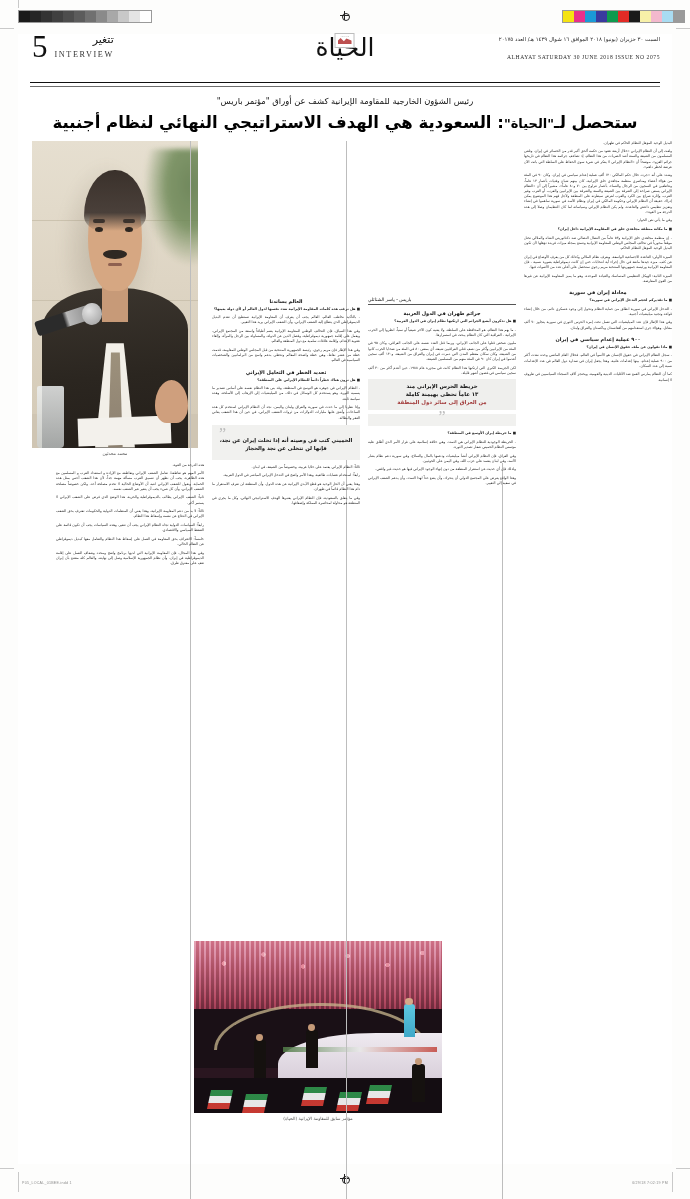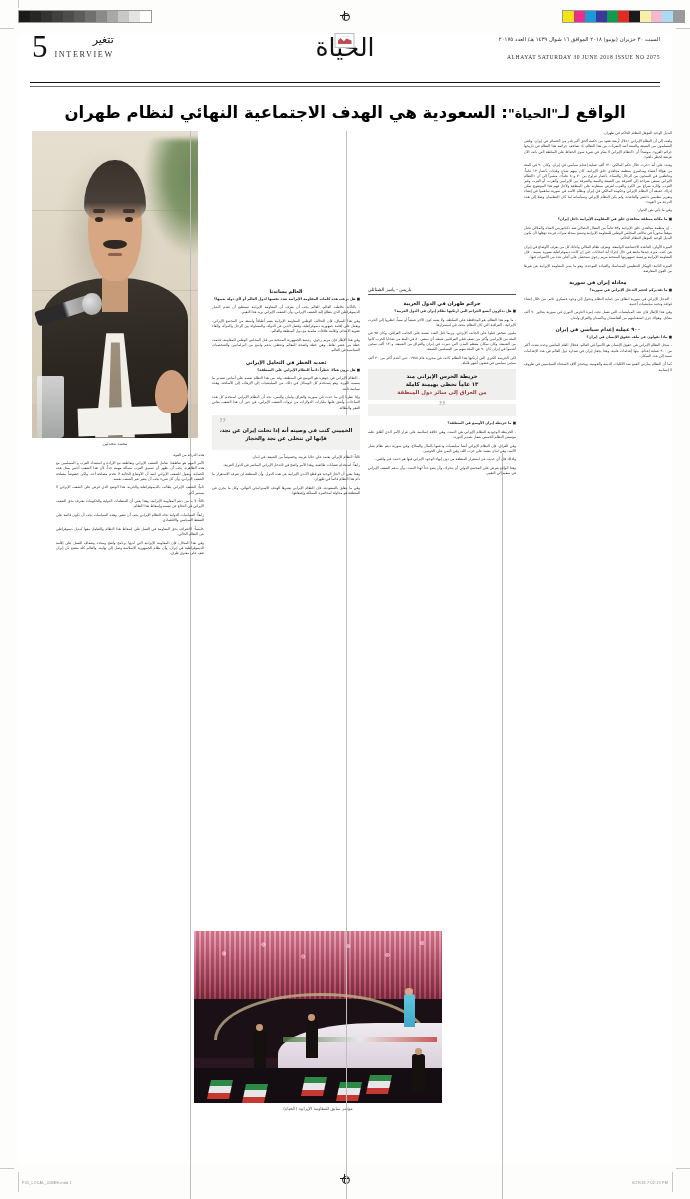--- a/index.html
+++ b/index.html
@@ -257,22 +257,23 @@
       <div id="dateblock">
         <div id="date-ar">السبت ٣٠ حزيران (يونيو) ٢٠١٨ الموافق ١٦ شوال ١٤٣٩ هـ/ العدد ٢٠١٧٥</div>
         <div id="date-en">ALHAYAT SATURDAY 30 JUNE 2018 ISSUE NO 2075</div>
       </div>
     </div>
 
     <div id="rule-top" class="rule"></div>
     <div id="rule-thin"></div>
 
     <div id="heads">
+      <div id="kicker">رئيس الشؤون الخارجية للمقاومة الإيرانية كشف عن أوراق "مؤتمر باريس"</div>
       <div id="headline">
-        <span>الواقع لـ</span><span class="brandmark">"الحياة"</span><span>: السعودية هي الهدف الاجتماعية النهائي لنظام طهران</span>
+        <span>ستحصل لـ</span><span class="brandmark">"الحياة"</span><span>: السعودية هي الهدف الاستراتيجي النهائي لنظام أجنبية</span>
       </div>
     </div>
 
     <div id="content">
 
       <div id="portrait">
         <div class="photo">
           <div class="bg-wall"></div>
           <div class="bg-panelline" style="top:26%"></div>
           <div class="bg-panelline" style="top:52%"></div>

